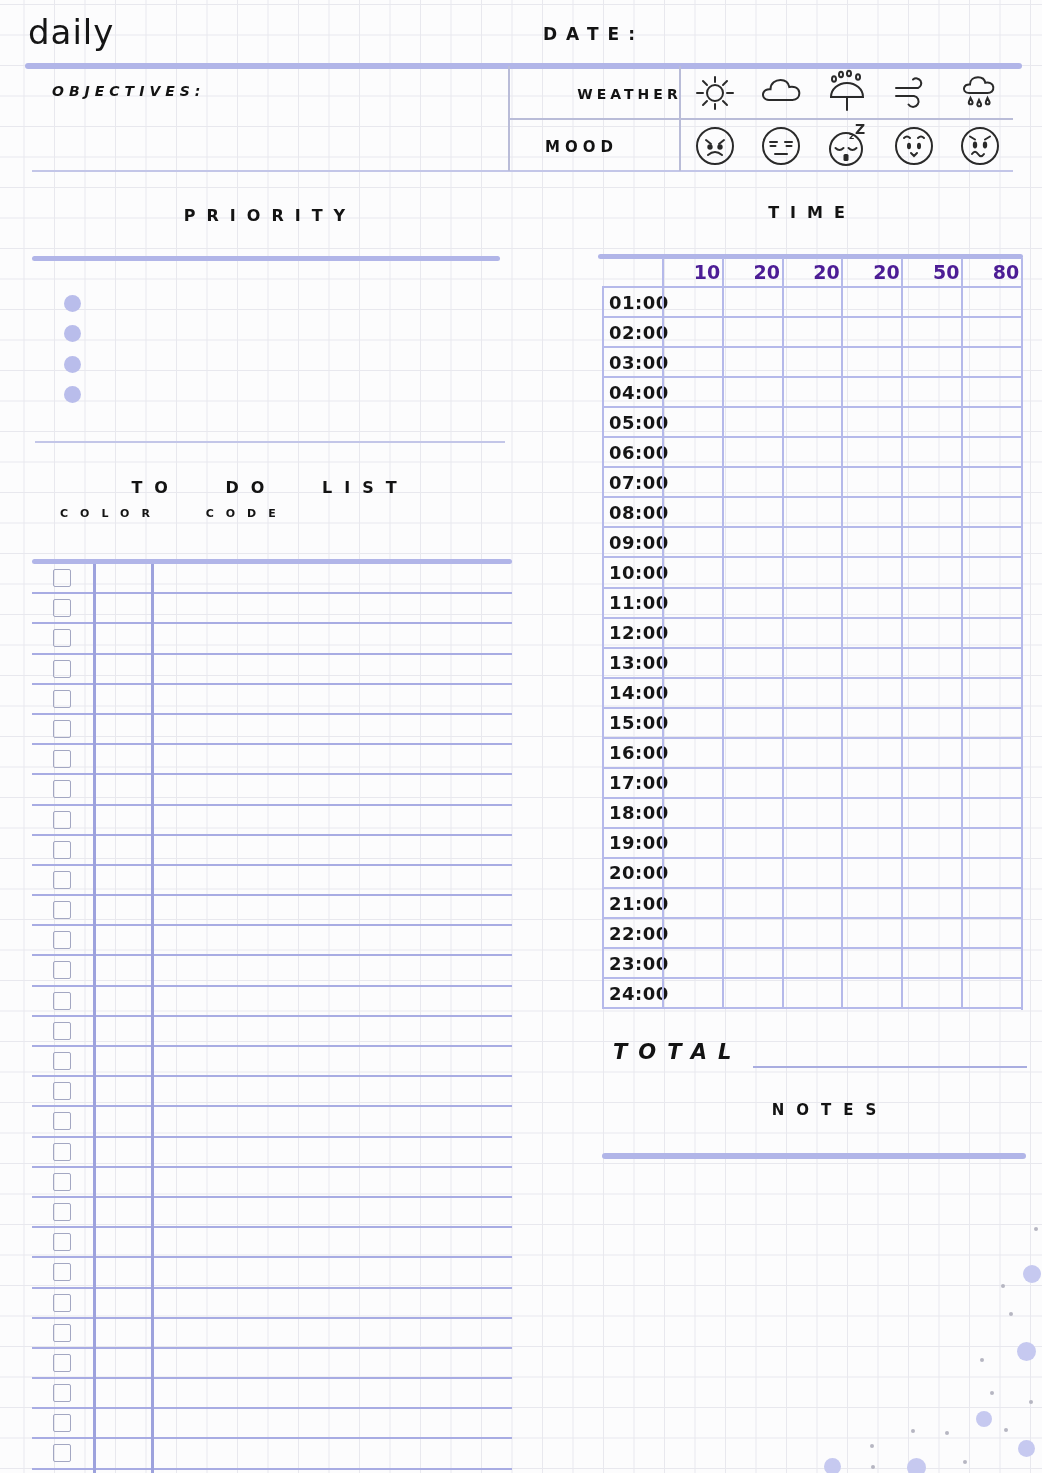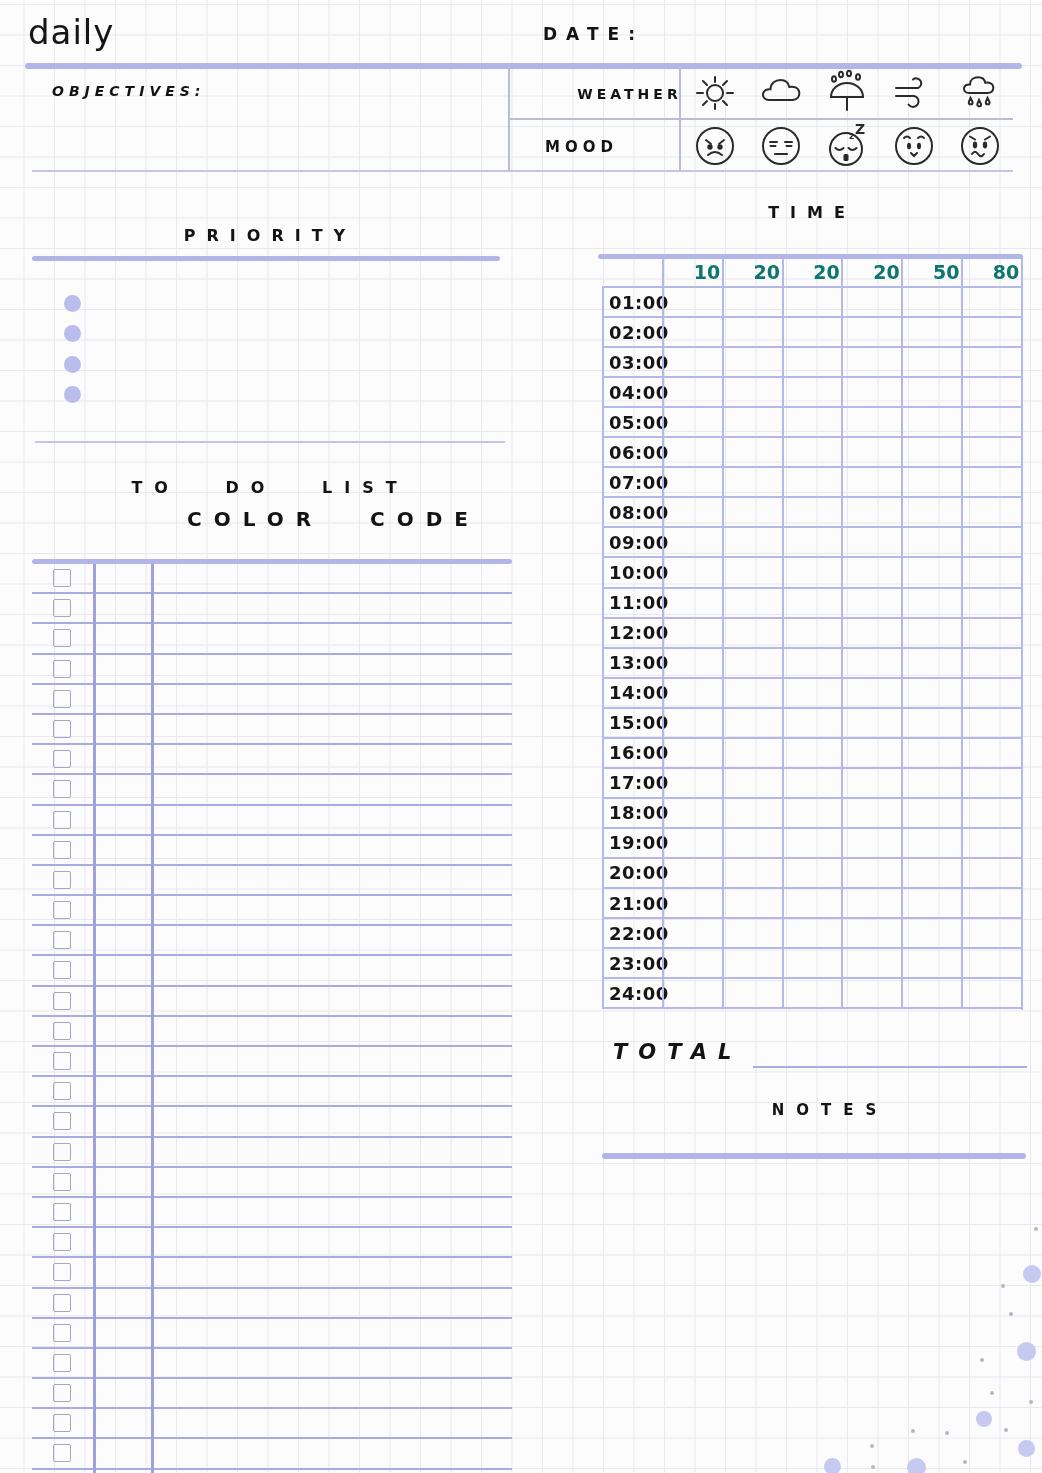--- a/index.html
+++ b/index.html
@@ -15,23 +15,23 @@
     color:#151515;
   }
   .abs{position:absolute;}
   
   .logo{left:28px;top:12px;display:flex;align-items:baseline;}
   .logo .daily{font-size:34px;font-weight:400;letter-spacing:1px;}
   .logo .study{font-size:40px;font-weight:800;letter-spacing:0px;}
   .hand{font-weight:700;color:#131313;}
   .date-label{left:543px;top:24px;font-size:17px;letter-spacing:9px;}
   .objectives-label{left:52px;top:83px;font-size:14px;letter-spacing:5px;font-style:italic;}
-  .priority-title{left:100px;top:206px;width:340px;text-align:center;font-size:16px;letter-spacing:11px;margin-top:20px;}
+  .priority-title{left:100px;top:206px;width:340px;text-align:center;font-size:16px;letter-spacing:11px;}
   .todo-title1{left:60px;top:478px;width:420px;text-align:center;font-size:16px;letter-spacing:12px;word-spacing:28px;}
-  .todo-title2{left:60px;top:507px;width:420px;text-align:right;font-size:20px;letter-spacing:12px;word-spacing:28px;}
+  .todo-title2{left:60px;top:507px;width:420px;text-align:left;font-size:11px;letter-spacing:12px;word-spacing:28px;}
   .time-title{left:662px;top:203px;width:300px;text-align:center;font-size:16px;letter-spacing:11px;}
   .total-label{left:613px;top:1040px;font-size:21px;letter-spacing:11px;font-style:italic;}
   .notes-label{left:680px;top:1101px;width:300px;text-align:center;font-size:15px;letter-spacing:12px;}
   .weather-label{left:508px;top:86px;width:171px;text-align:center;font-size:14px;letter-spacing:4px;padding-left:36px;}
   .mood-label{left:496px;top:138px;width:171px;text-align:center;font-size:15px;letter-spacing:5px;}
   
   .thick{background:#b1b5e8;border-radius:3px;}
   .thin{background:#c3c6e8;}
   .ln-top{left:25px;top:63px;width:997px;height:6px;}
   .ln-obj-bottom{left:32px;top:170px;width:981px;height:2px;}
@@ -55,21 +55,21 @@
   .v-todo2{left:151px;top:564px;width:3px;height:909px;background:#9da2dd;}
   
   .time-table{
     left:602px;top:258px;width:421px;height:752px;
     display:grid;grid-template-columns:60px repeat(6,1fr);grid-auto-rows:30.05px;
     border-right:2px solid #b5b9ea;box-sizing:border-box;
   }
   .tt-corner{border-bottom:2px solid #b5b9ea;}
   .tt-head{border-left:2px solid #b5b9ea;border-bottom:2px solid #b5b9ea;
     display:flex;align-items:center;justify-content:center;
-    font-size:19px;font-weight:600;color:#0f766e;padding-left:28px;}
+    font-size:19px;font-weight:600;color:#4c1d95;padding-left:28px;}
   .tt-hour{border-left:2px solid #b5b9ea;border-bottom:2px solid #b5b9ea;
     display:flex;align-items:center;padding-left:5px;box-sizing:border-box;
     font-size:18px;font-weight:600;color:#161616;letter-spacing:0.5px;}
   .tt-cell{border-left:2px solid #b5b9ea;border-bottom:2px solid #b5b9ea;}
   
   .icon-row{left:682px;top:66px;width:331px;height:52px;display:flex;align-items:center;justify-content:space-around;}
   .icon-row.mood{top:119px;height:52px;}
   .icon-slot{width:50px;height:50px;display:flex;align-items:center;justify-content:center;}
   .icon-slot svg{display:block;}
   

